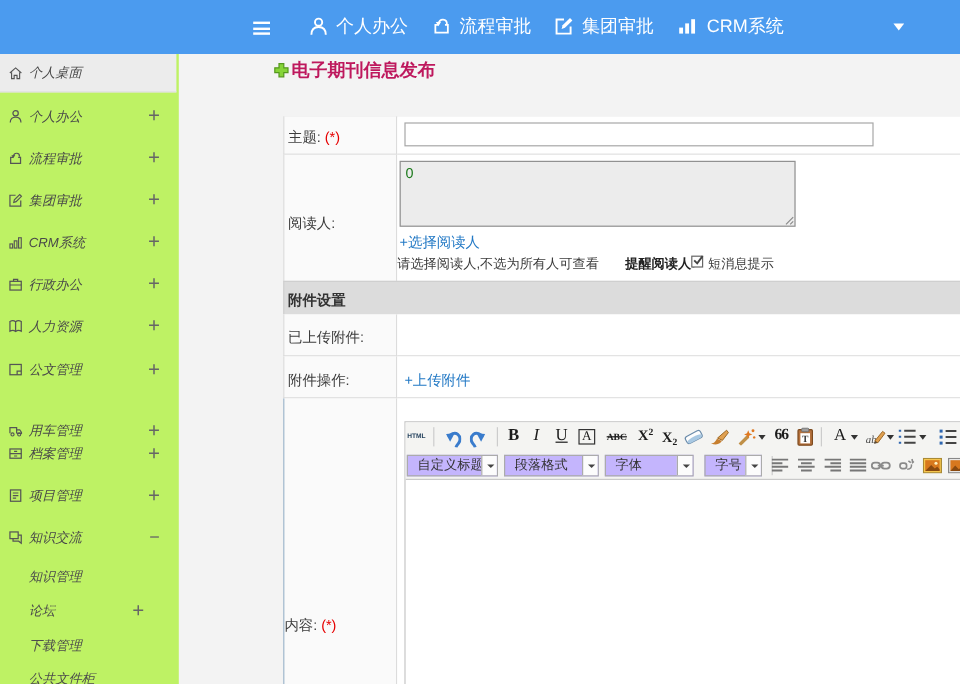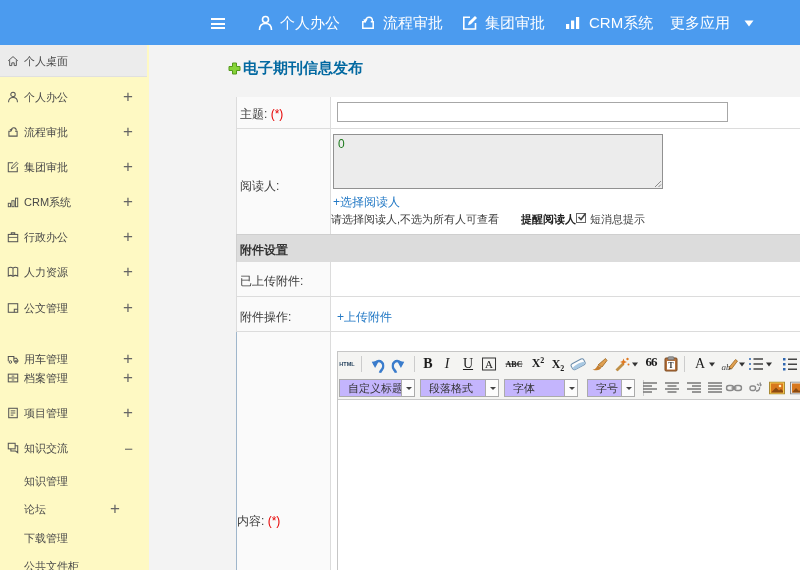--- a/index.html
+++ b/index.html
@@ -9,31 +9,31 @@
 
 
 #hdr { position:absolute; left:0; top:0; width:800px; height:45px; background:#4b9bef; }
 #logo { position:absolute; left:2px; top:12px; color:#fff; font-size:15px; letter-spacing:0px; }
 .burger { position:absolute; left:211px; top:18px; width:14px; height:12px; }
 .burger div { height:2px; background:#fff; margin-bottom:2.6px; }
 .navitem { position:absolute; top:0; height:45px; color:#fff; font-size:15px; line-height:45px; white-space:nowrap; }
 .navitem svg { vertical-align:-3px; margin-right:7px; }
 
 
-#side { position:absolute; left:0; top:45px; width:151px; height:525px; background:#fef9c3; border-right:1px solid #e2e2e2; }
+#side { position:absolute; left:0; top:45px; width:151px; height:525px; background:#bef264; border-right:1px solid #e2e2e2;font-style:italic; }
 .sitem { position:absolute; left:0; width:147px; height:30px; color:#494949; font-size:11px; }
 .sitem .txt { position:absolute; left:24px; top:50%; transform:translateY(-50%); }
 .sitem svg { position:absolute; left:7px; top:50%; transform:translateY(-50%); width:12px; height:12px; }
 .sitem .plus { position:absolute; right:14px; top:50%; transform:translateY(-50%); font-size:17px; font-weight:200; color:#666; }
 .active0 { background:#ececec; border-bottom:1px solid #e0e0e0; }
 .sub .txt { left:24px; color:#4c4c4c; }
 
 
 #main { position:absolute; left:149px; top:45px; width:651px; height:525px; background:#f3f3f3; }
-#title { position:absolute; left:228px; top:59px; font-size:15px; font-weight:bold; color:#0369a1; }
+#title { position:absolute; left:228px; top:49px; font-size:15px; font-weight:bold; color:#be185d; }
 .lbl { font-size:12px; color:#3c3c3c; }
 .red { color:#e60000; font-size:12px; }
 .link { font-size:12px; color:#2379c5; }
 
 
 .ti { position:absolute; transform:translate(-50%,-50%); }
 .tsep { position:absolute; width:1px; height:16px; background:#ccc; top:356px; }
 .serif { font-family:"Liberation Serif", serif; color:#1c1c1c; }
 .sel { position:absolute; top:379px; height:18px; background:#c4b5fd; border:1px solid #ababab; font-size:11px; color:#333; line-height:16px; padding-left:8px; }
 .sel .car { position:absolute; right:0; top:0; bottom:0; width:13px; border-left:1px solid #ababab; background:#fcfcfc; }
@@ -62,21 +62,20 @@
     <svg width="16" height="16" viewBox="0 0 16 16">
         <path d="M13.5 8 L13.5 14 L1.8 14 L1.8 2.3 L8 2.3" fill="none" stroke="#fff" stroke-width="1.6"></path>
         <path d="M6 10.2 L6.8 7 L13 1 L15 3 L8.8 9.2 Z" fill="#fff"></path>
       </svg>集团审批</div>
   <div class="navitem" style="left:565px;">
     <svg width="17" height="16" viewBox="0 0 17 16">
         <rect x="1" y="9" width="3.2" height="5" fill="#fff"></rect>
         <rect x="6" y="5.5" width="3.2" height="8.5" fill="#fff"></rect>
         <rect x="11" y="2" width="3.2" height="12" fill="#fff"></rect>
       </svg>CRM系统</div>
-  <div class="navitem" style="left:670px;">更多应用</div>
   <div class="navitem" style="left:744px;"><svg width="10" height="7" viewBox="0 0 10 7" style="vertical-align:1px;">
         <path d="M0.5 0.5 H9.5 L5 6.5 Z" fill="#fff"></path>
       </svg></div>
 </div>
 
 <div id="side">
   <div class="sitem active0" style="top:0; height:32px;">
     <svg width="15" height="14" viewBox="0 0 15 14">
         <path d="M1.5 6.8 L7.5 1.5 L13.5 6.8" fill="none" stroke="#555" stroke-width="1.2"></path>
         <path d="M3.3 6 V12.7 H6 V9.3 H9 V12.7 H11.7 V6" fill="none" stroke="#555" stroke-width="1.2"></path>

